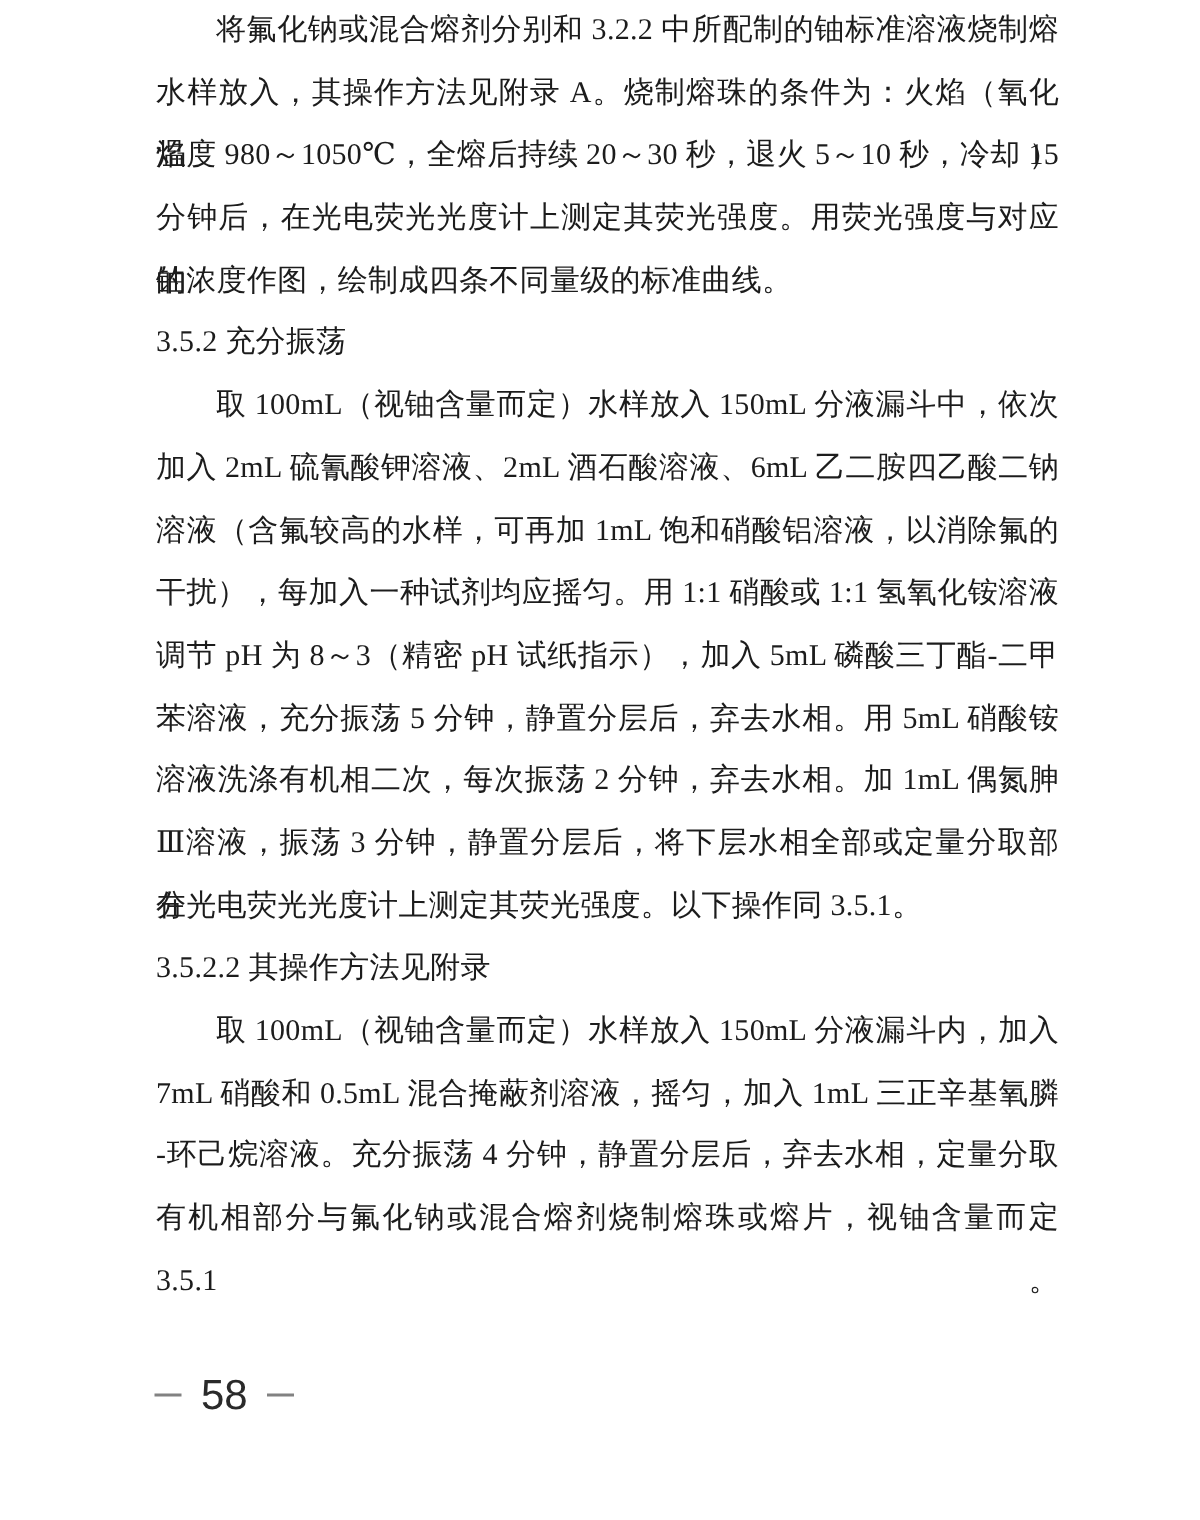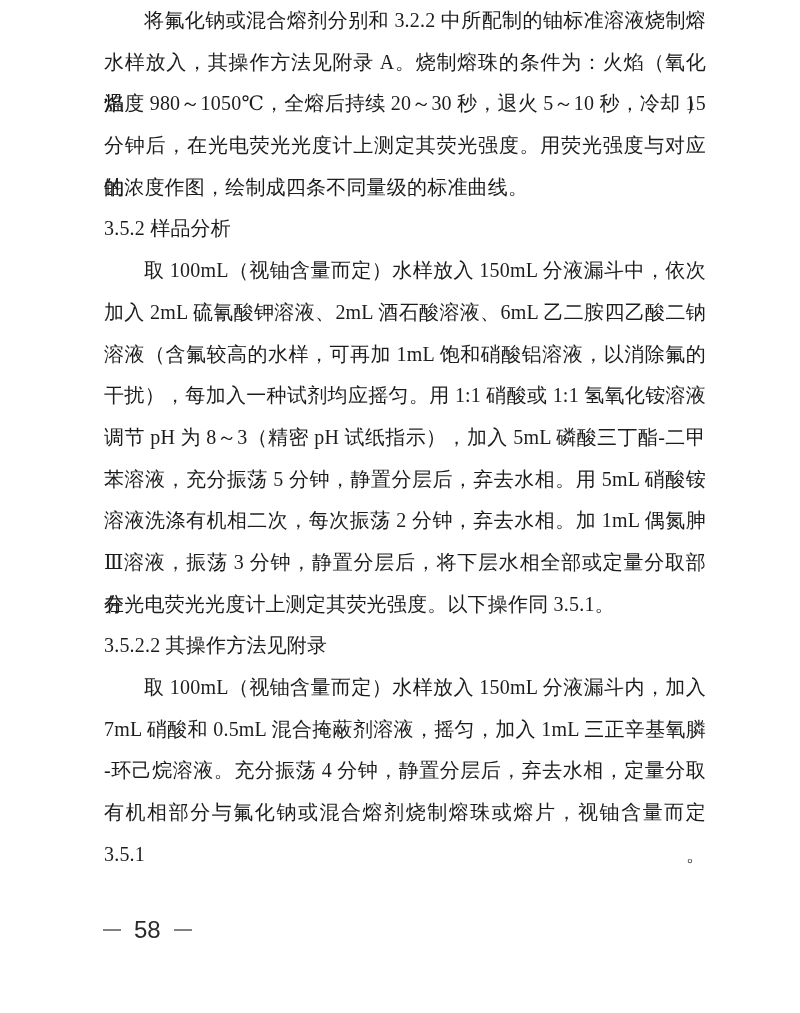--- a/index.html
+++ b/index.html
@@ -40,37 +40,37 @@
     display: flex;
     align-items: center;
     gap: 13px;
     font-family: "Liberation Sans", "DejaVu Sans", sans-serif;
   }
   .footer .dash {
     width: 18px; height: 2px;
     background: #828282;
   }
   .footer .pagenum {
-    font-size: 24px;
+    font-size: 28px;
     color: #2a2a2a;
     line-height: 20px;
   }
 </style>
 </head>
 <body>
 
 <div class="page">
 
   <div class="text-column" id="text-column">
       <div class="line justify indent">将氟化钠或混合熔剂分别和 3.2.2 中所配制的铀标准溶液烧制熔</div>
       <div class="line justify">水样放入，其操作方法见附录 A。烧制熔珠的条件为：火焰（氧化焰）</div>
       <div class="line justify">温度 980～1050℃，全熔后持续 20～30 秒，退火 5～10 秒，冷却 15</div>
       <div class="line justify">分钟后，在光电荧光光度计上测定其荧光强度。用荧光强度与对应的</div>
       <div class="line">铀浓度作图，绘制成四条不同量级的标准曲线。</div>
-      <div class="line">3.5.2 样品分析</div>
+      <div class="line">3.5.2 充分振荡</div>
       <div class="line justify indent">取 100mL（视铀含量而定）水样放入 150mL 分液漏斗中，依次</div>
       <div class="line justify">加入 2mL 硫氰酸钾溶液、2mL 酒石酸溶液、6mL 乙二胺四乙酸二钠</div>
       <div class="line justify">溶液（含氟较高的水样，可再加 1mL 饱和硝酸铝溶液，以消除氟的</div>
       <div class="line justify">干扰），每加入一种试剂均应摇匀。用 1:1 硝酸或 1:1 氢氧化铵溶液</div>
       <div class="line justify">调节 pH 为 8～3（精密 pH 试纸指示），加入 5mL 磷酸三丁酯-二甲</div>
       <div class="line justify">苯溶液，充分振荡 5 分钟，静置分层后，弃去水相。用 5mL 硝酸铵</div>
       <div class="line justify">溶液洗涤有机相二次，每次振荡 2 分钟，弃去水相。加 1mL 偶氮胂</div>
       <div class="line justify">Ⅲ溶液，振荡 3 分钟，静置分层后，将下层水相全部或定量分取部分</div>
       <div class="line">在光电荧光光度计上测定其荧光强度。以下操作同 3.5.1。</div>
       <div class="line">3.5.2.2 其操作方法见附录</div>

